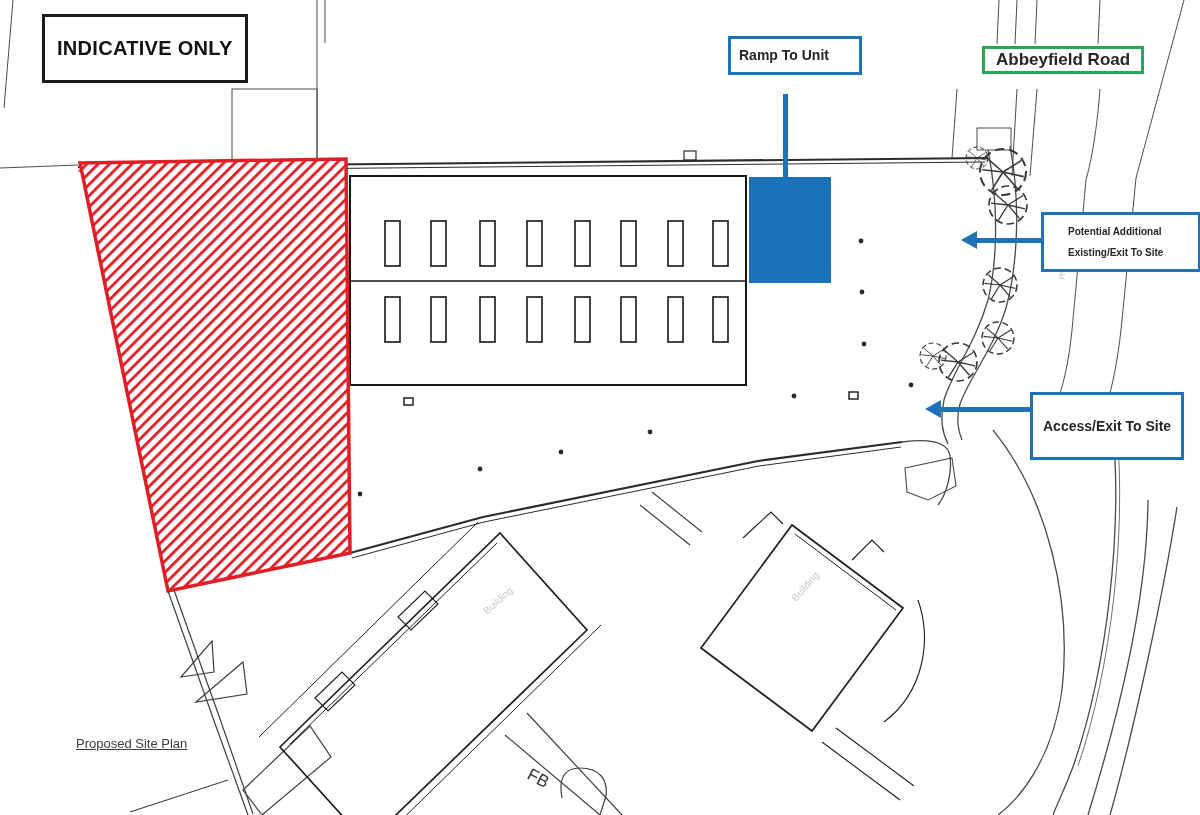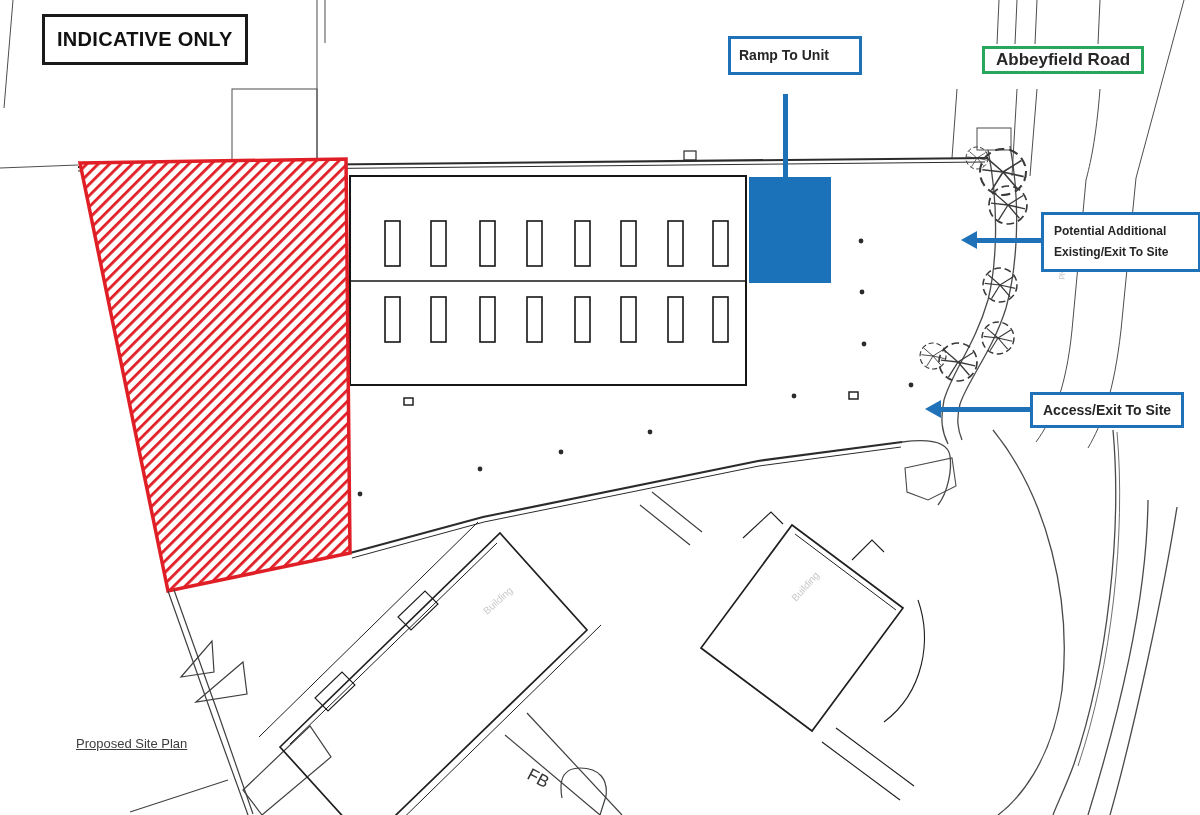--- a/index.html
+++ b/index.html
@@ -8,33 +8,33 @@
     overflow:hidden; font-family:"Liberation Sans", sans-serif;
   }
   #base-svg { position:absolute; left:0; top:0; }
   .anno {
     position:absolute; background:#ffffff; border:3px solid #1F72B8;
     font-weight:bold; color:#262626; box-sizing:border-box; z-index:5;
   }
   .anno.single { white-space:nowrap; }
   #indicative-box {
     left:42px; top:14px; border-color:#1a1a1a; color:#111;
-    font-size:20px; padding:11px 12px; letter-spacing:0.3px;
+    font-size:20px; padding:20px 12px; letter-spacing:0.3px;
   }
   #ramp-label {
     left:728px; top:36px; width:134px; font-size:14px; line-height:21px; padding:6px 8px;
   }
   #road-label {
     left:982px; top:46px; border-color:#27A65C; font-size:17px; padding:1px 11px;
   }
   #potential-label {
-    left:1041px; top:212px; width:160px; font-size:12px; line-height:21px; padding:6px 10px;
+    left:1041px; top:212px; width:160px; font-size:10px; line-height:21px; padding:6px 24px;
   }
   #access-label {
-    left:1030px; top:392px; font-size:14px; padding:7px 10px;
+    left:1030px; top:392px; font-size:14px; padding:23px 10px;
   }
   .leader-v {
     position:absolute; left:783px; top:94px; width:5px; height:84px;
     background:#1F72B8; z-index:4;
   }
   .arrow-left { position:absolute; height:18px; z-index:4; }
   .arrow-left .shaft {
     position:absolute; left:13px; right:0; top:6.5px; height:5px; background:#1F72B8;
   }
   .arrow-left .head {

